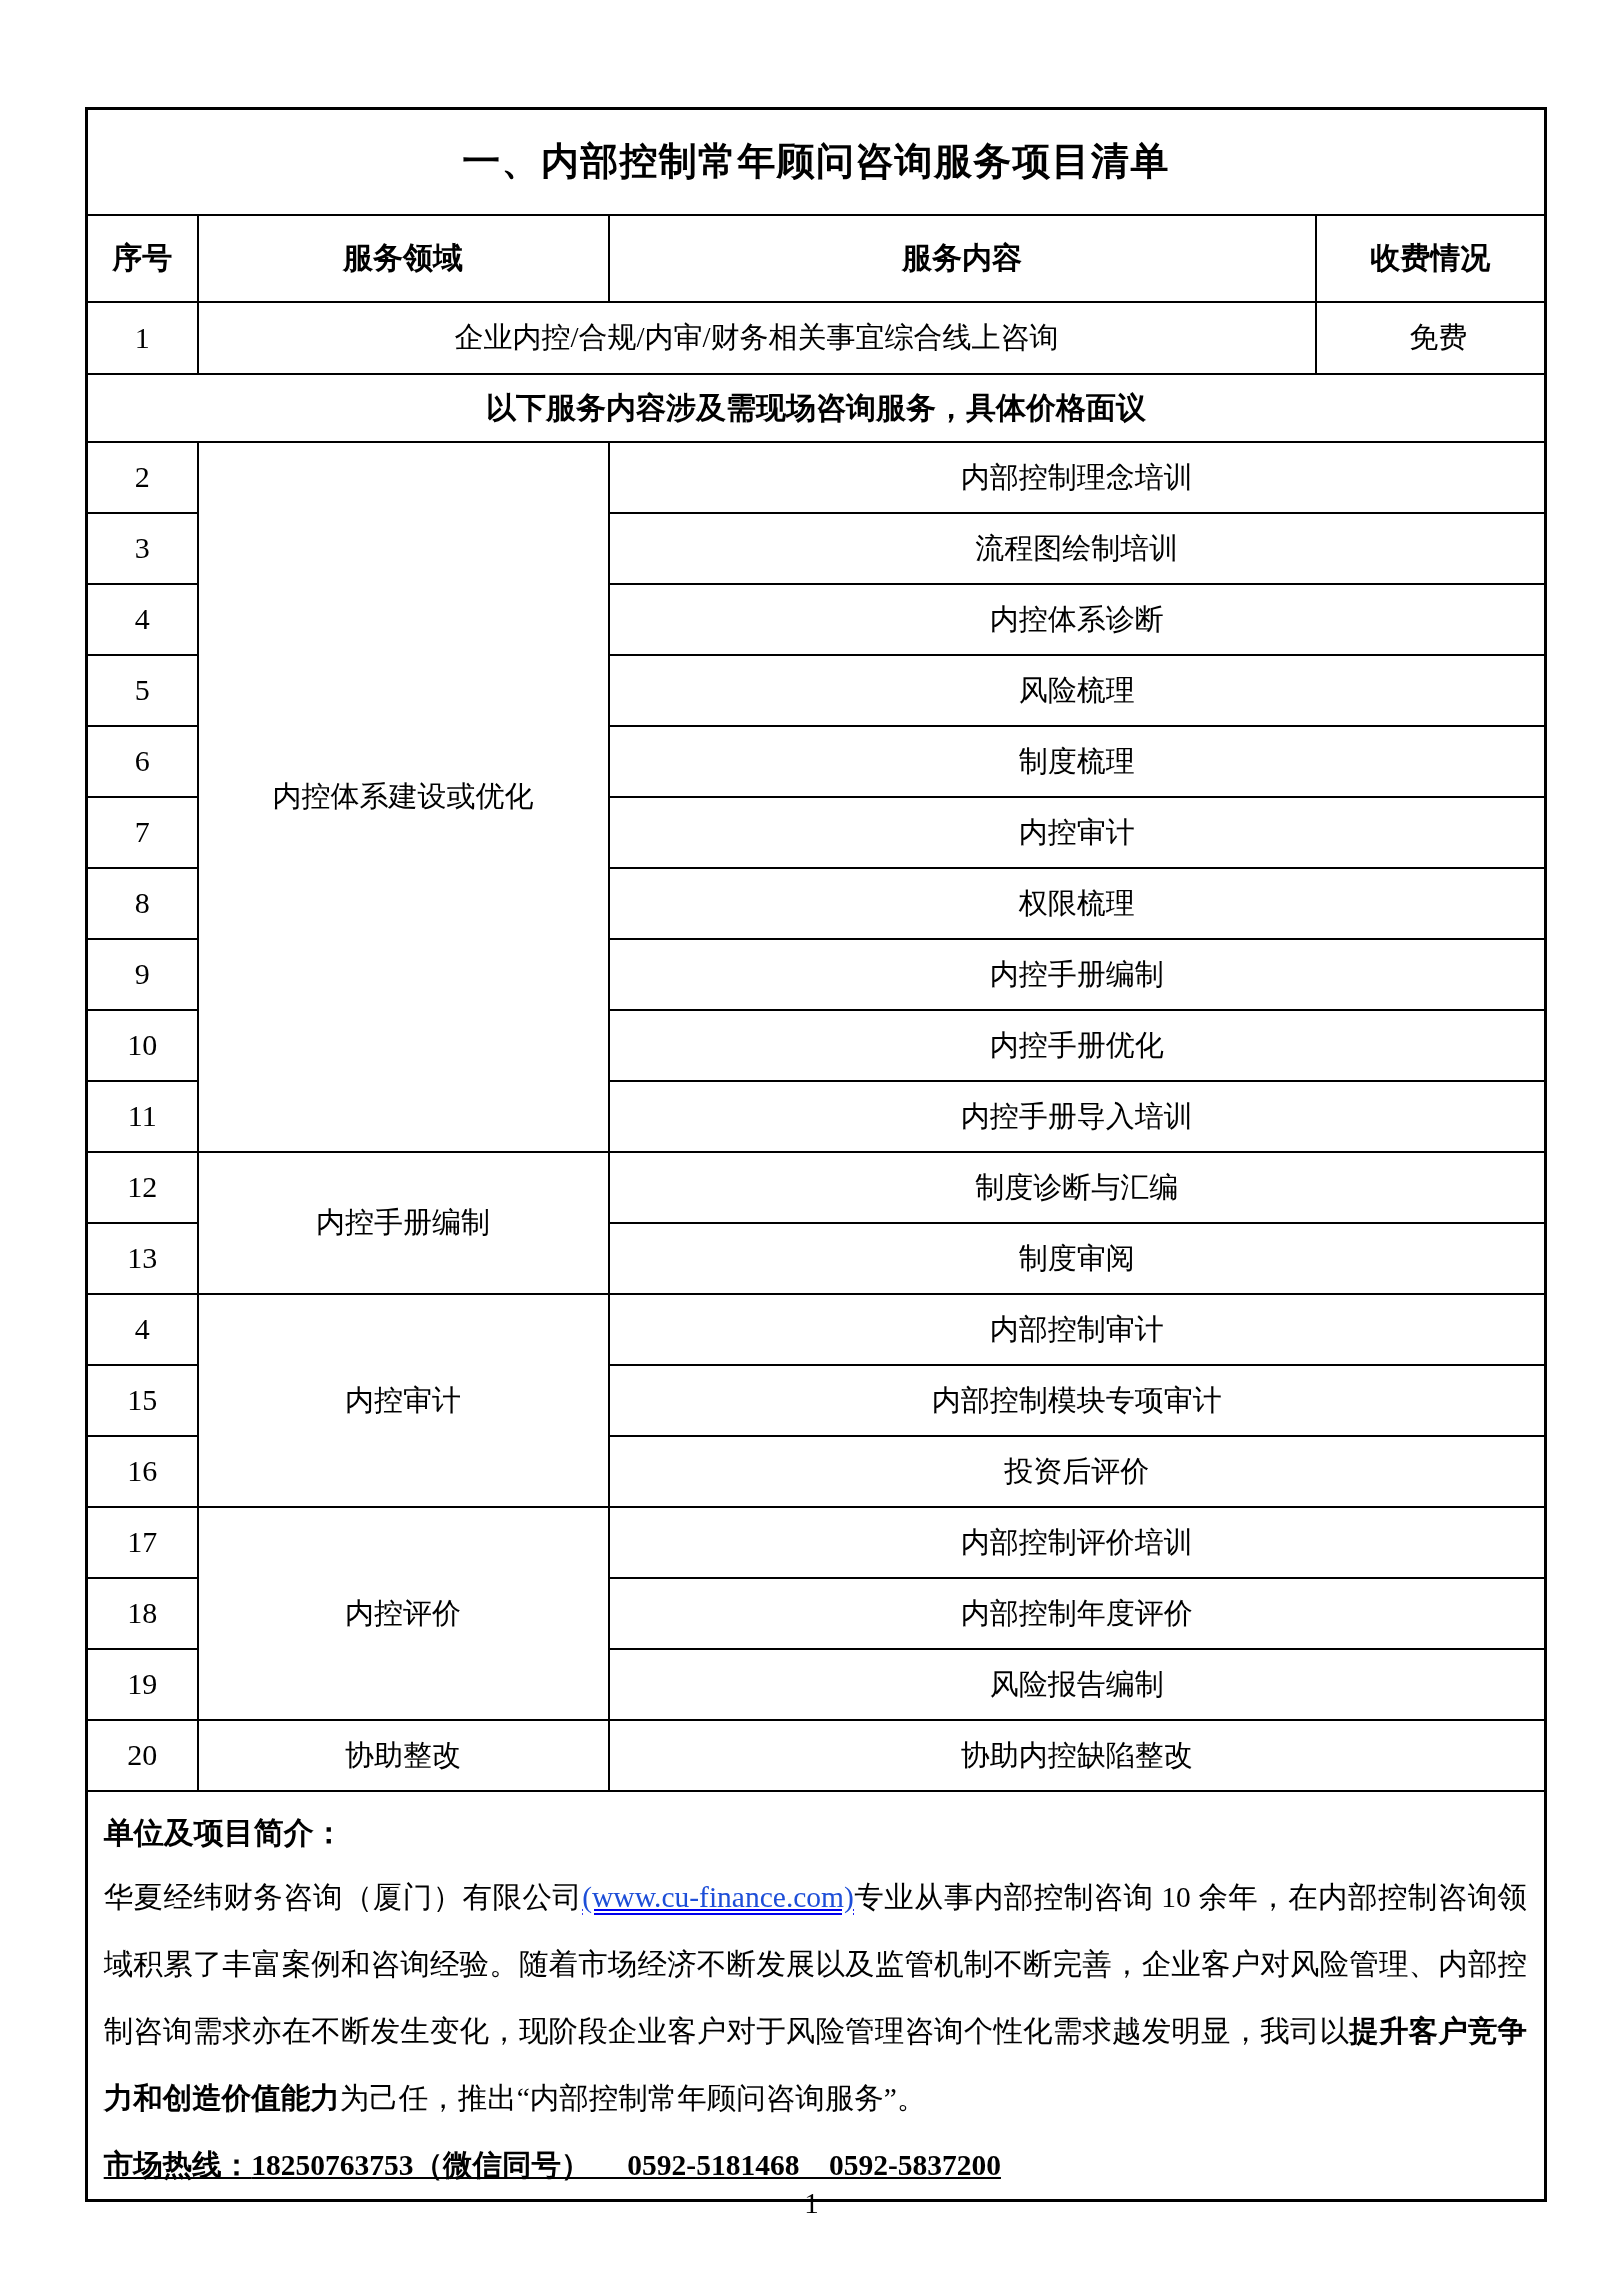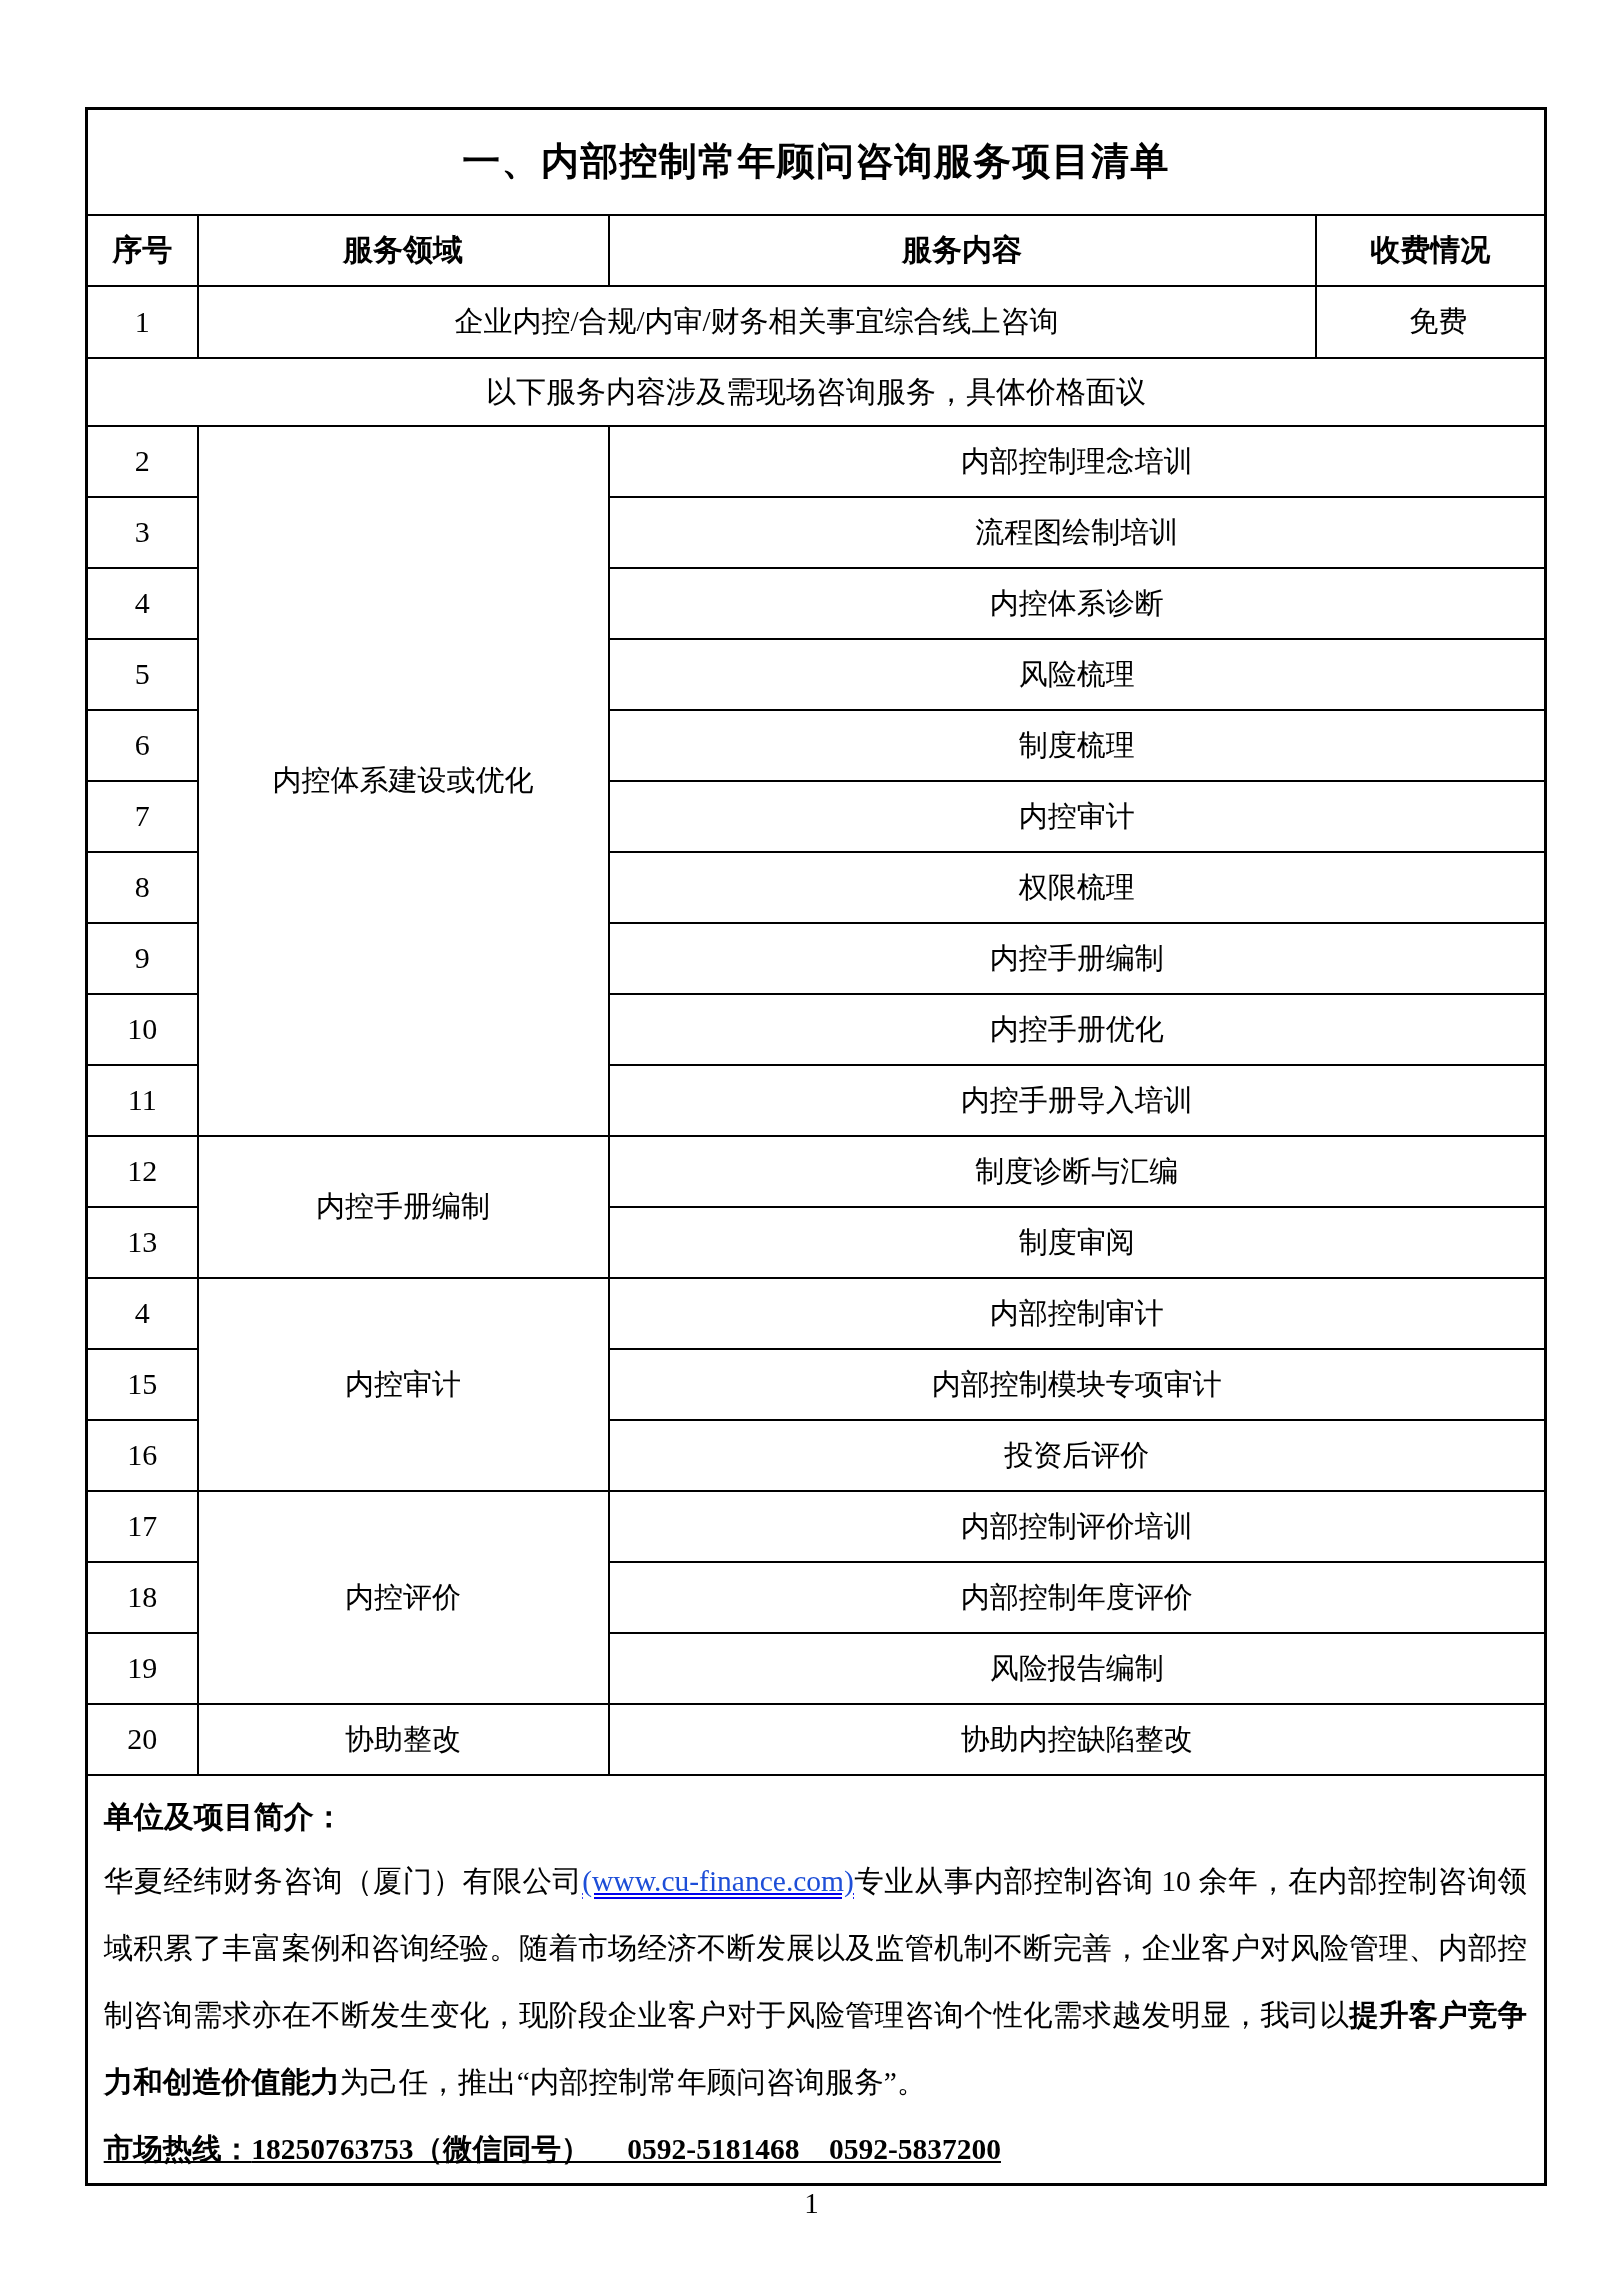--- a/index.html
+++ b/index.html
@@ -14,27 +14,27 @@
     border-collapse:collapse; table-layout:fixed;
     border:3.3px solid #000;
   }
   td {
     border:2px solid #000;
     text-align:center; vertical-align:middle;
     font-size:29px; line-height:1.25;
     overflow:hidden;
   }
   tr.h-title  { height:106px; }
-  tr.h-header { height:71px;margin-left:44px; }
+  tr.h-header { height:87px;margin-left:44px; }
   tr.h-row1   { height:72px; }
   tr.h-banner { height:68px; }
   tr.h-item   { height:71px; }
   td.title-cell  { font-size:38px; font-weight:bold; letter-spacing:1.3px; }
   td.header-cell { font-size:30px; font-weight:bold; }
-  td.banner-cell { font-size:30px; font-weight:normal; }
+  td.banner-cell { font-size:30px; font-weight:bold; }
   td.no-cell     { font-size:30px; }
   td.area-cell   { font-size:29px; }
   td.content-cell{ font-size:29px; }
   td.fee-cell    { font-size:29px;padding-left:16px; }
   td.intro-cell {
     height:380px; text-align:left; vertical-align:top;
     padding:9.2px 17px 0 15.7px;
   }
   .intro-heading { font-size:30px; font-weight:bold; line-height:63px; }
   .intro-para {

